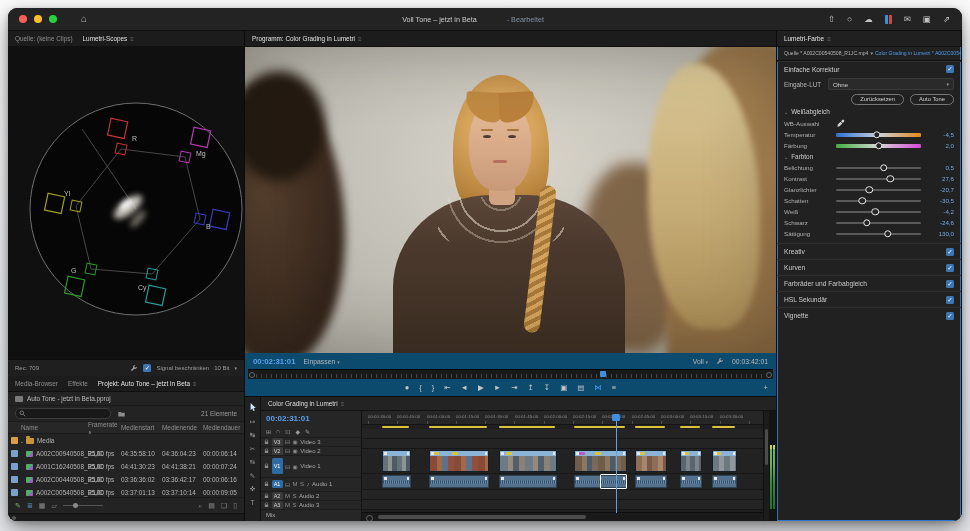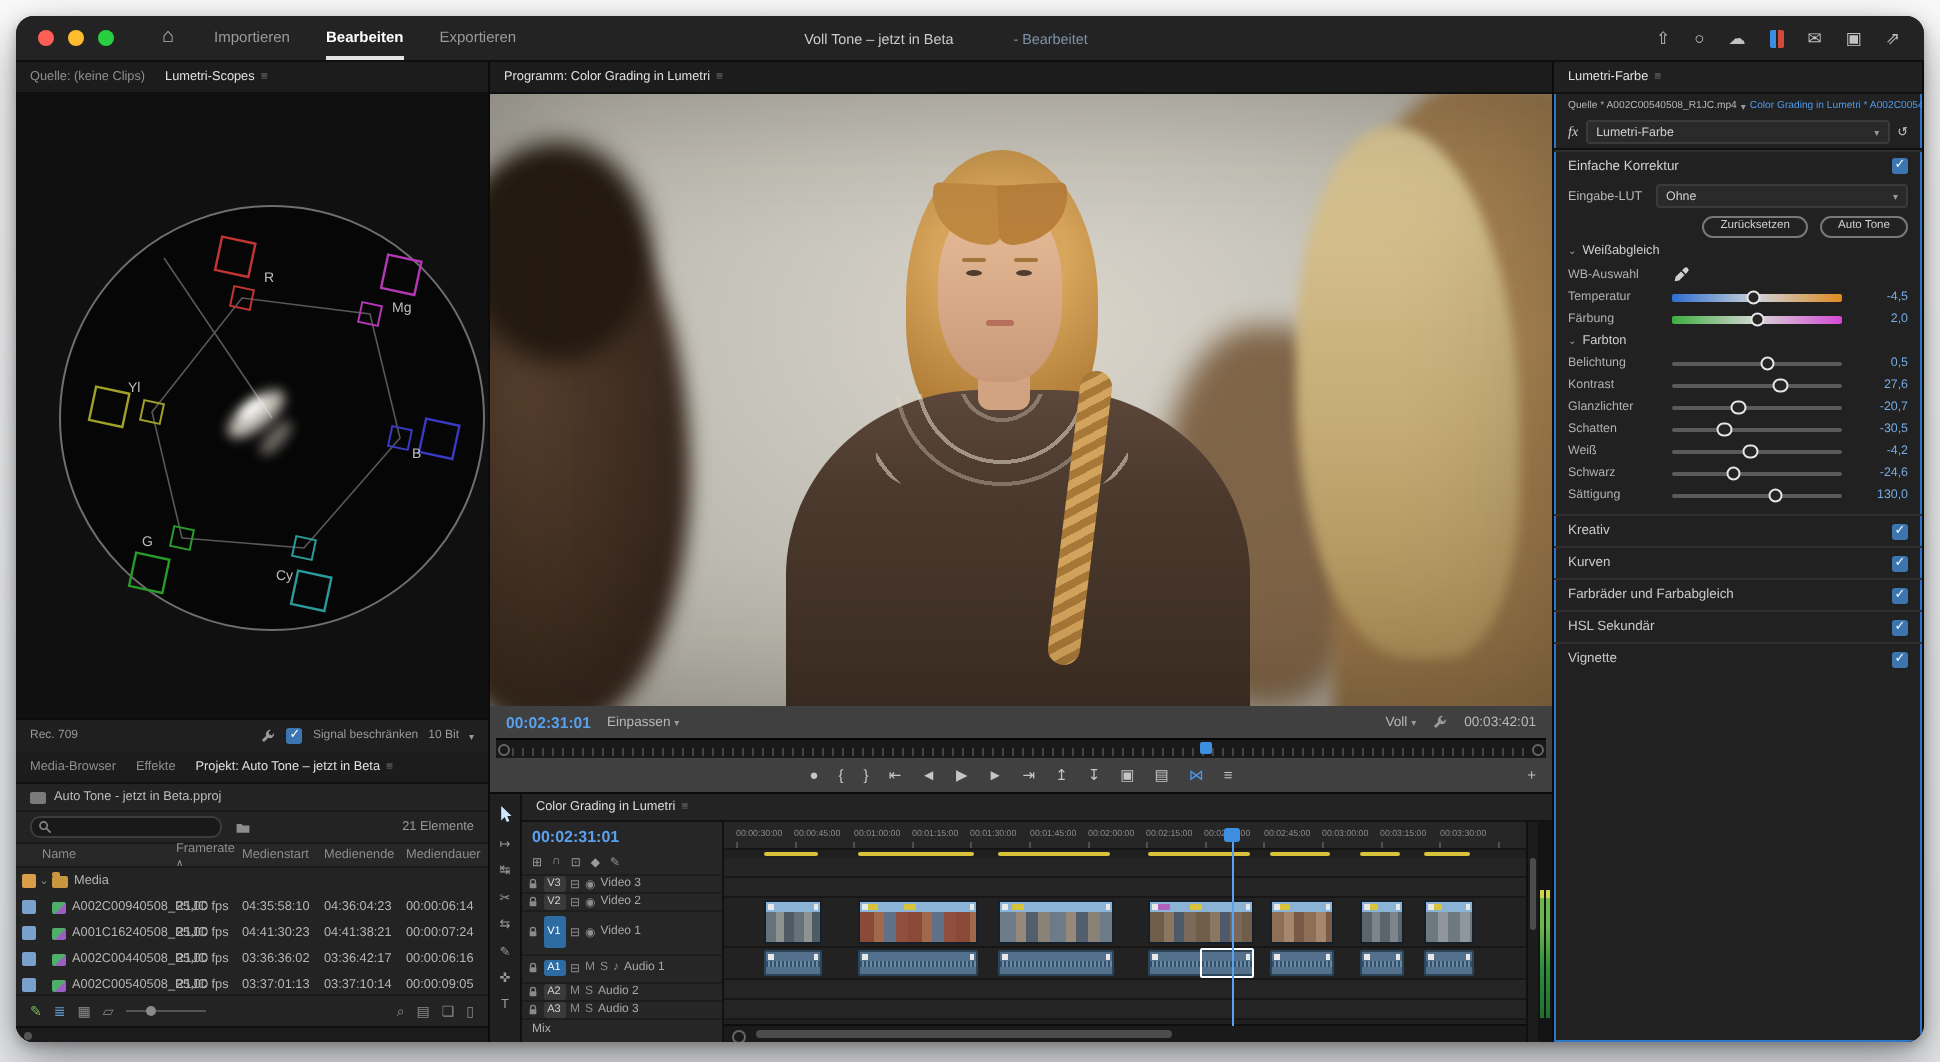--- a/index.html
+++ b/index.html
@@ -13,21 +13,21 @@
   .home{color:#b5b5b5;font-size:10px;margin-left:24px;line-height:22px;}
   .navtabs{display:flex;gap:18px;margin-left:20px;font-size:7.5px;color:#9a9a9a;height:22px;align-items:stretch;}
   .navtab{display:flex;align-items:center;border-bottom:2px solid transparent;}
   .navtab.active{color:#fff;font-weight:700;border-bottom-color:#e4e4e4;}
   .wtitle{position:absolute;left:250px;width:430px;text-align:center;font-size:7.2px;color:#cccccc;pointer-events:none;}
   .wtitle .suffix{color:#7e93a8;margin-left:28px;}
   .ticons{position:absolute;right:12px;top:0;height:22px;display:flex;gap:12px;align-items:center;color:#c2c2c2;font-size:8.5px;}
   .lum-ic{width:7px;height:9px;border-radius:1px;background:linear-gradient(90deg,#3a8fe0 0 3px,#232323 3px 4px,#d04a3a 4px 7px);}
   
   .content{display:flex;height:490px;gap:1px;background:#0b0b0b;}
-  .col{display:flex;flex-direction:column;background:#404040;min-width:0;}
+  .col{display:flex;flex-direction:column;background:#0c4a6e;min-width:0;}
   .col-left{width:236px;}
   .col-center{width:531px;}
   .col-right{width:184px;box-shadow:inset 0 0 0 1px #2d76c8;background:#212121;}
   .tabs{height:15px;display:flex;align-items:center;background:#1c1c1c;border-bottom:1px solid #101010;font-size:6.4px;color:#8f8f8f;gap:10px;padding:0 7px;flex:none;}
   .tab{display:flex;gap:3px;align-items:center;white-space:nowrap;}
   .tab.active{color:#e2e2e2;}
   .menu-g{color:#6f6f6f;font-size:6px;}
   
   .scope{height:312px;background:#101010;position:relative;flex:none;}
   .scope svg{position:absolute;inset:0;}
@@ -163,25 +163,20 @@
 
 <div class="win">
 
   <div class="titlebar">
     <div class="lights">
       <span class="light" style="background:#ff5f57"></span>
       <span class="light" style="background:#febc2e"></span>
       <span class="light" style="background:#2ace41"></span>
     </div>
     <span class="home">⌂</span>
-    <div class="navtabs">
-      <span class="navtab">Importieren</span>
-      <span class="navtab active">Bearbeiten</span>
-      <span class="navtab">Exportieren</span>
-    </div>
     <div class="wtitle">
       <span>Voll Tone – jetzt in Beta</span>
       <span class="suffix">- Bearbeitet</span>
     </div>
     <div class="ticons">
       <span>⇧</span>
       <span>○</span>
       <span>☁</span>
       <span class="lum-ic"></span>
       <span>✉</span>
@@ -632,28 +627,20 @@
         <span class="tab active">
           <span>Lumetri-Farbe</span>
           <span class="menu-g">≡</span>
         </span>
       </div>
       <div class="lrow lsrc">
         <span>Quelle * A002C00540508_R1JC.mp4</span>
         <span class="chev">▾</span>
         <span class="blue">Color Grading in Lumetri * A002C00540508_R1…</span>
       </div>
-      <div class="lrow lfx">
-        <span class="fxg">fx</span>
-        <span class="ddl">
-          <span>Lumetri-Farbe</span>
-          <span class="dar">▾</span>
-        </span>
-        <span>↺</span>
-      </div>
       <div class="ldiv"></div>
       <div class="lrow lsec">
         <span>Einfache Korrektur</span>
         <span class="cb">✓</span>
       </div>
       <div class="lrow llut">
         <span style="width:40px">Eingabe-LUT</span>
         <span class="ddl">
           <span>Ohne</span>
           <span class="dar">▾</span>

